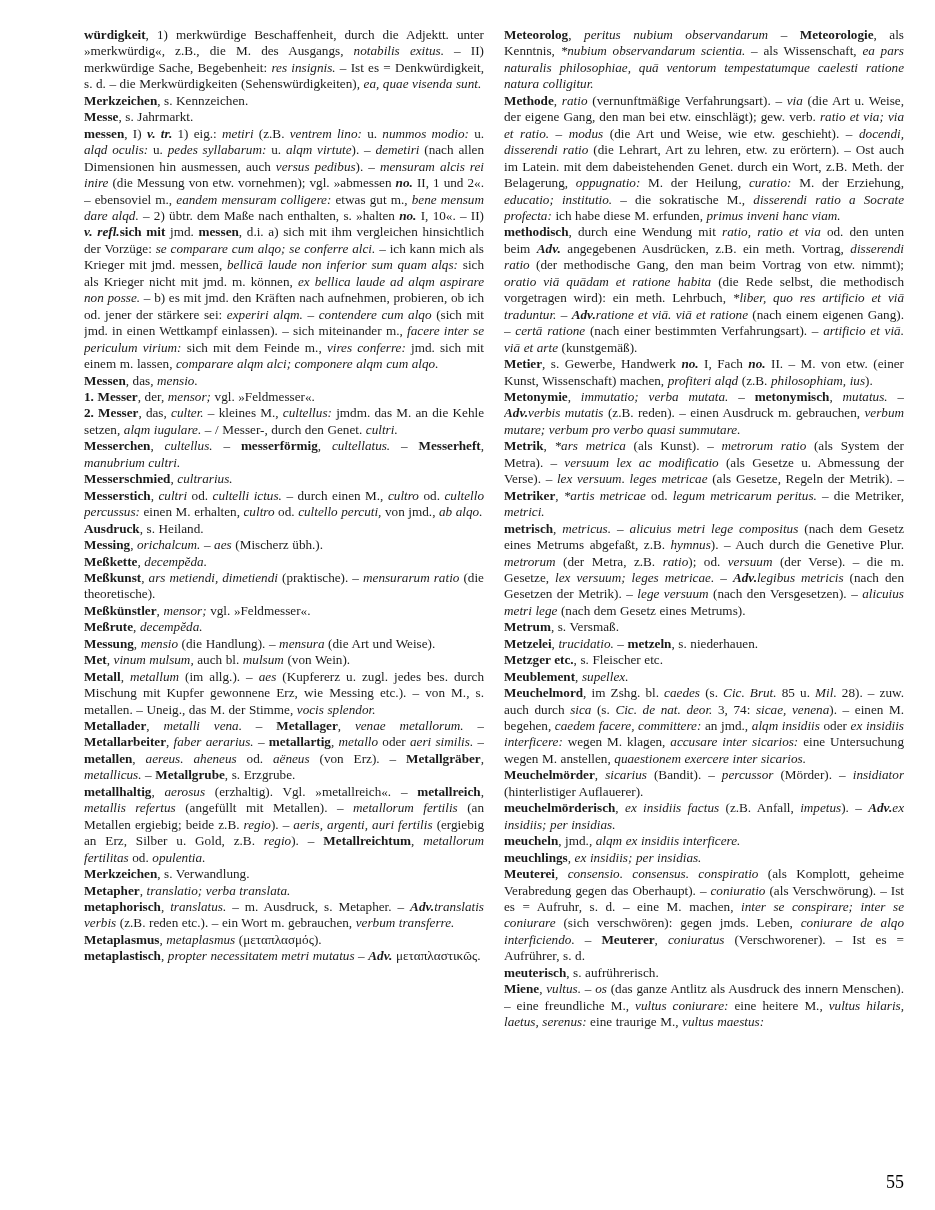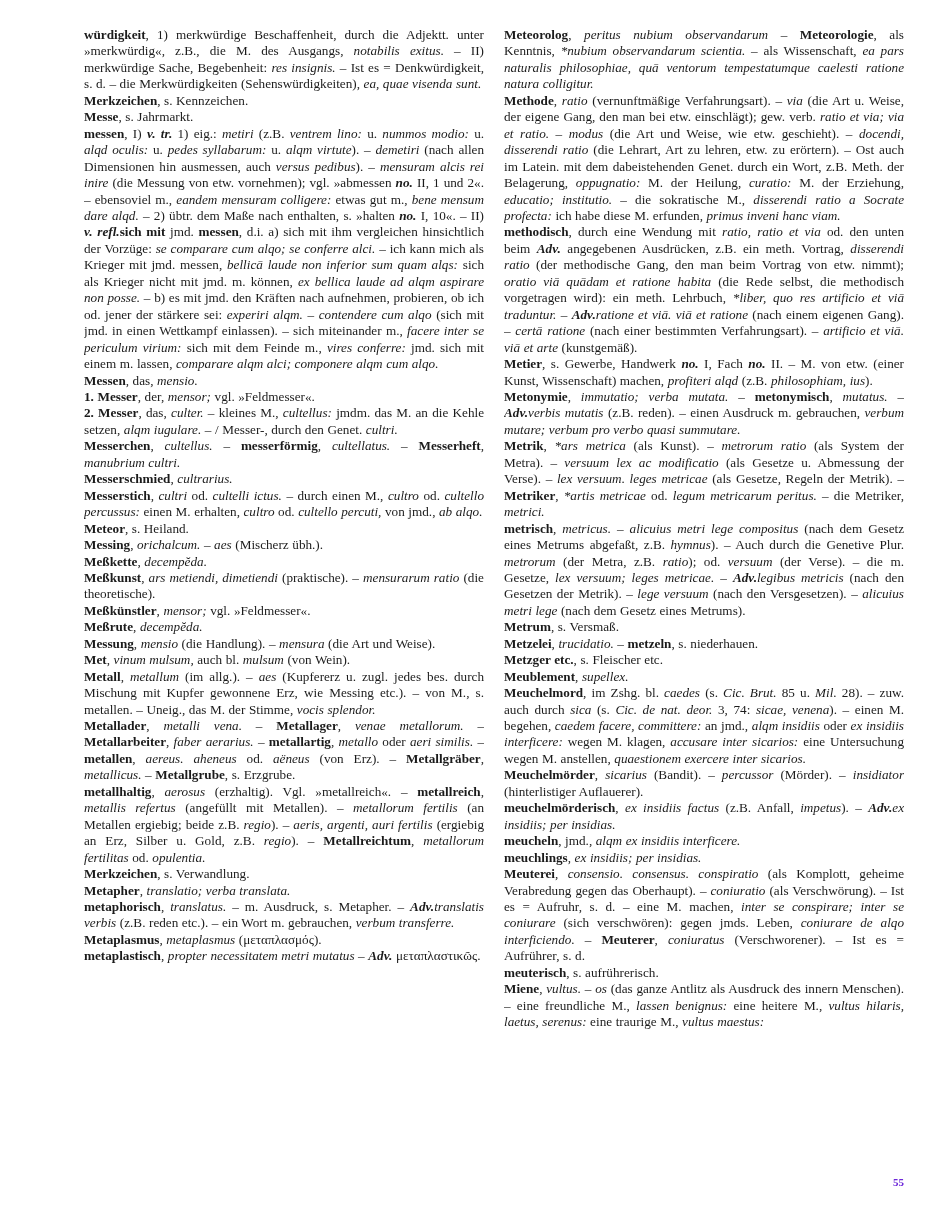--- a/index.html
+++ b/index.html
@@ -40,43 +40,42 @@
     text-align: justify;
     letter-spacing: 0;
     word-spacing: 0.02em;
   }
   p.entry strong { font-weight: 700; }
   p.entry em { font-style: italic; }
   .page-number {
     position: absolute;
     top: 1174px;
     right: 31px;
-    font-size: 11px;
+    font-size: 18px;
     line-height: 16px;
-    color: #6d28d9;
-    font-weight: bold;
+    color: #000000;
   }
 </style>
 </head>
 <body>
 
 <div class="page">
   <div class="columns">
     <div class="col" id="col-left">
         <p class="entry"><strong>würdigkeit</strong>, 1) merkwürdige Beschaffenheit, durch die Adjektt. unter »merkwürdig«, z.B., die M. des Ausgangs, <em>notabilis exitus.</em> – II) merkwürdige Sache, Begebenheit: <em>res insignis.</em> – Ist es = Denkwürdigkeit, s. d. – die Merkwürdigkeiten (Sehenswürdigkeiten), <em>ea, quae visenda sunt.</em></p>
         <p class="entry"><strong>Merkzeichen</strong>, s. Kennzeichen.</p>
         <p class="entry"><strong>Messe</strong>, s. Jahrmarkt.</p>
         <p class="entry"><strong>messen</strong>, I) <strong><em>v. tr.</em></strong> 1) eig.: <em>metiri</em> (z.B. <em>ventrem lino:</em> u. <em>nummos modio:</em> u. <em>alqd oculis:</em> u. <em>pedes syllabarum:</em> u. <em>alqm virtute</em>). – <em>demetiri</em> (nach allen Dimensionen hin ausmessen, auch <em>versus pedibus</em>). – <em>mensuram alcis rei inire</em> (die Messung von etw. vornehmen); vgl. »abmessen <strong><em>no.</em></strong> II, 1 und 2«. – ebensoviel m., <em>eandem mensuram colligere:</em> etwas gut m., <em>bene mensum dare alqd.</em> – 2) übtr. dem Maße nach enthalten, s. »halten <strong><em>no.</em></strong> I, 10«. – II) <strong><em>v. refl.</em></strong><strong>sich mit</strong> jmd. <strong>messen</strong>, d.i. a) sich mit ihm vergleichen hinsichtlich der Vorzüge: <em>se comparare cum alqo; se conferre alci.</em> – ich kann mich als Krieger mit jmd. messen, <em>bellicā laude non inferior sum quam alqs:</em> sich als Krieger nicht mit jmd. m. können, <em>ex bellica laude ad alqm aspirare non posse.</em> – b) es mit jmd. den Kräften nach aufnehmen, probieren, ob ich od. jener der stärkere sei: <em>experiri alqm.</em> – <em>contendere cum alqo</em> (sich mit jmd. in einen Wettkampf einlassen). – sich miteinander m., <em>facere inter se periculum virium:</em> sich mit dem Feinde m., <em>vires conferre:</em> jmd. sich mit einem m. lassen, <em>comparare alqm alci; componere alqm cum alqo.</em></p>
         <p class="entry"><strong>Messen</strong>, das, <em>mensio.</em></p>
         <p class="entry"><strong>1. Messer</strong>, der, <em>mensor;</em> vgl. »Feldmesser«.</p>
         <p class="entry"><strong>2. Messer</strong>, das, <em>culter.</em> – kleines M., <em>cultellus:</em> jmdm. das M. an die Kehle setzen, <em>alqm iugulare.</em> – / Messer-, durch den Genet. <em>cultri.</em></p>
         <p class="entry"><strong>Messerchen</strong>, <em>cultellus.</em> – <strong>messerförmig</strong>, <em>cultellatus.</em> – <strong>Messerheft</strong>, <em>manubrium cultri.</em></p>
         <p class="entry"><strong>Messerschmied</strong>, <em>cultrarius.</em></p>
         <p class="entry"><strong>Messerstich</strong>, <em>cultri</em> od. <em>cultelli ictus.</em> – durch einen M., <em>cultro</em> od. <em>cultello percussus:</em> einen M. erhalten, <em>cultro</em> od. <em>cultello percuti,</em> von jmd., <em>ab alqo.</em></p>
-        <p class="entry"><strong>Meteor</strong>, s. Heiland.</p>
+        <p class="entry"><strong>Ausdruck</strong>, s. Heiland.</p>
         <p class="entry"><strong>Messing</strong>, <em>orichalcum.</em> – <em>aes</em> (Mischerz übh.).</p>
         <p class="entry"><strong>Meßkette</strong>, <em>decempĕda.</em></p>
         <p class="entry"><strong>Meßkunst</strong>, <em>ars metiendi, dimetiendi</em> (praktische). – <em>mensurarum ratio</em> (die theoretische).</p>
         <p class="entry"><strong>Meßkünstler</strong>, <em>mensor;</em> vgl. »Feldmesser«.</p>
         <p class="entry"><strong>Meßrute</strong>, <em>decempĕda.</em></p>
         <p class="entry"><strong>Messung</strong>, <em>mensio</em> (die Handlung). – <em>mensura</em> (die Art und Weise).</p>
         <p class="entry"><strong>Met</strong>, <em>vinum mulsum,</em> auch bl. <em>mulsum</em> (von Wein).</p>
         <p class="entry"><strong>Metall</strong>, <em>metallum</em> (im allg.). – <em>aes</em> (Kupfererz u. zugl. jedes bes. durch Mischung mit Kupfer gewonnene Erz, wie Messing etc.). – von M., s. metallen. – Uneig., das M. der Stimme, <em>vocis splendor.</em></p>
         <p class="entry"><strong>Metallader</strong>, <em>metalli vena.</em> – <strong>Metallager</strong>, <em>venae metallorum.</em> – <strong>Metallarbeiter</strong>, <em>faber aerarius.</em> – <strong>metallartig</strong>, <em>metallo</em> oder <em>aeri similis.</em> – <strong>metallen</strong>, <em>aereus. aheneus</em> od. <em>aëneus</em> (von Erz). – <strong>Metallgräber</strong>, <em>metallicus.</em> – <strong>Metallgrube</strong>, s. Erzgrube.</p>
         <p class="entry"><strong>metallhaltig</strong>, <em>aerosus</em> (erzhaltig). Vgl. »metallreich«. – <strong>metallreich</strong>, <em>metallis refertus</em> (angefüllt mit Metallen). – <em>metallorum fertilis</em> (an Metallen ergiebig; beide z.B. <em>regio</em>). – <em>aeris, argenti, auri fertilis</em> (ergiebig an Erz, Silber u. Gold, z.B. <em>regio</em>). – <strong>Metallreichtum</strong>, <em>metallorum fertilitas</em> od. <em>opulentia.</em></p>
@@ -98,17 +97,17 @@
         <p class="entry"><strong>Metzelei</strong>, <em>trucidatio.</em> – <strong>metzeln</strong>, s. niederhauen.</p>
         <p class="entry"><strong>Metzger etc.</strong>, s. Fleischer etc.</p>
         <p class="entry"><strong>Meublement</strong>, <em>supellex.</em></p>
         <p class="entry"><strong>Meuchelmord</strong>, im Zshg. bl. <em>caedes</em> (s. <em>Cic. Brut.</em> 85 u. <em>Mil.</em> 28). – zuw. auch durch <em>sica</em> (s. <em>Cic. de nat. deor.</em> 3, 74: <em>sicae, venena</em>). – einen M. begehen, <em>caedem facere, committere:</em> an jmd., <em>alqm insidiis</em> oder <em>ex insidiis interficere:</em> wegen M. klagen, <em>accusare inter sicarios:</em> eine Untersuchung wegen M. anstellen, <em>quaestionem exercere inter sicarios.</em></p>
         <p class="entry"><strong>Meuchelmörder</strong>, <em>sicarius</em> (Bandit). – <em>percussor</em> (Mörder). – <em>insidiator</em> (hinterlistiger Auflauerer).</p>
         <p class="entry"><strong>meuchelmörderisch</strong>, <em>ex insidiis factus</em> (z.B. Anfall, <em>impetus</em>). – <strong><em>Adv.</em></strong><em>ex insidiis; per insidias.</em></p>
         <p class="entry"><strong>meucheln</strong>, jmd., <em>alqm ex insidiis interficere.</em></p>
         <p class="entry"><strong>meuchlings</strong>, <em>ex insidiis; per insidias.</em></p>
         <p class="entry"><strong>Meuterei</strong>, <em>consensio. consensus. conspiratio</em> (als Komplott, geheime Verabredung gegen das Oberhaupt). – <em>coniuratio</em> (als Verschwörung). – Ist es = Aufruhr, s. d. – eine M. machen, <em>inter se conspirare; inter se coniurare</em> (sich verschwören): gegen jmds. Leben, <em>coniurare de alqo interficiendo.</em> – <strong>Meuterer</strong>, <em>coniuratus</em> (Verschworener). – Ist es = Aufrührer, s. d.</p>
         <p class="entry"><strong>meuterisch</strong>, s. aufrührerisch.</p>
-        <p class="entry"><strong>Miene</strong>, <em>vultus.</em> – <em>os</em> (das ganze Antlitz als Ausdruck des innern Menschen). – eine freundliche M., <em>lassen benignus:</em> eine heitere M., <em>vultus hilaris, laetus, serenus:</em> eine traurige M., <em>vultus maestus:</em></p>
+        <p class="entry"><strong>Miene</strong>, <em>vultus.</em> – <em>os</em> (das ganze Antlitz als Ausdruck des innern Menschen). – eine freundliche M., <em>vultus coniurare:</em> eine heitere M., <em>vultus hilaris, laetus, serenus:</em> eine traurige M., <em>vultus maestus:</em></p>
       </div>
   </div>
   <div class="page-number">55</div>
 </div>
 
 </body></html>

